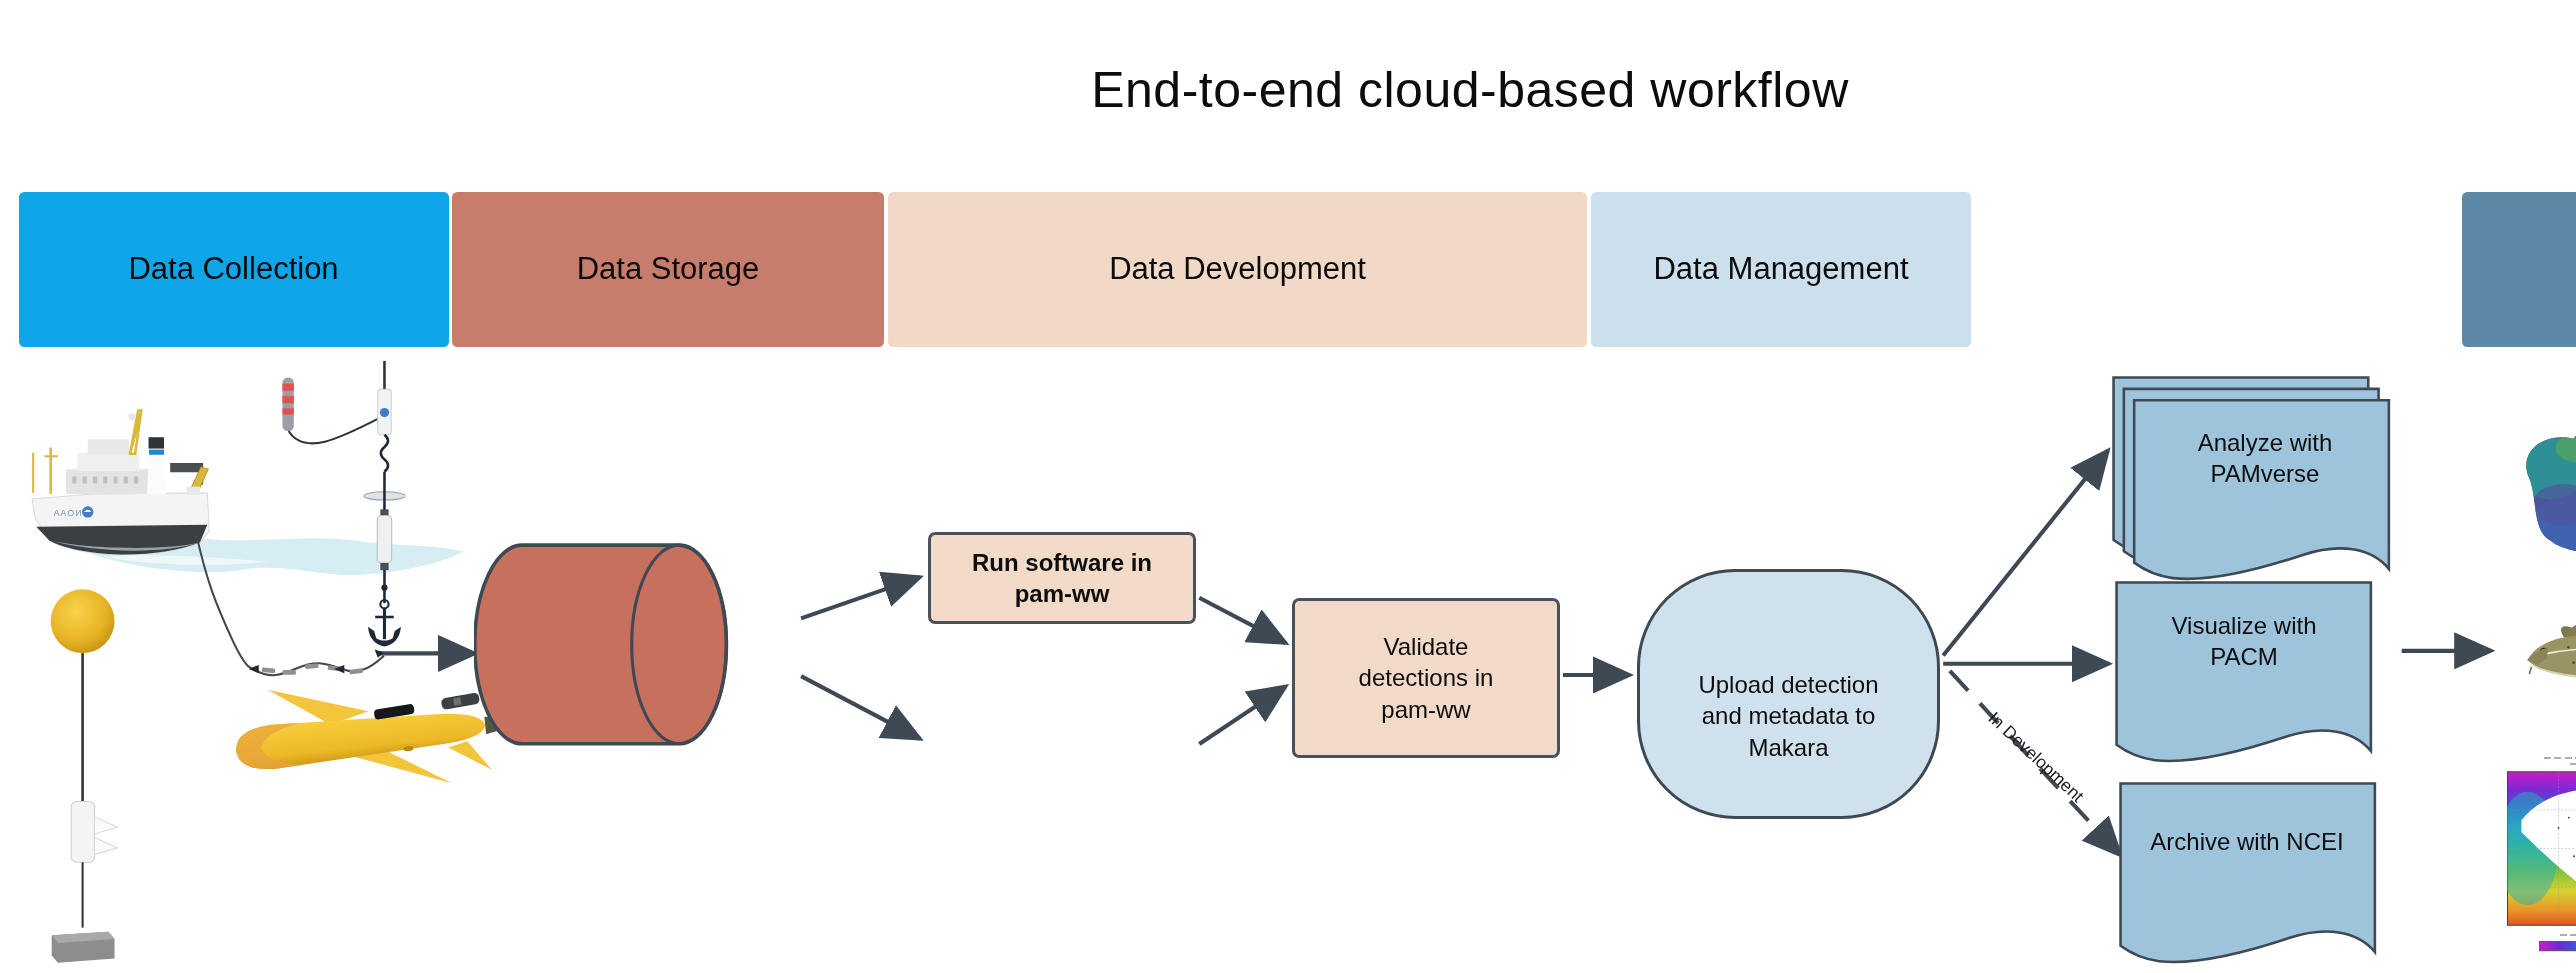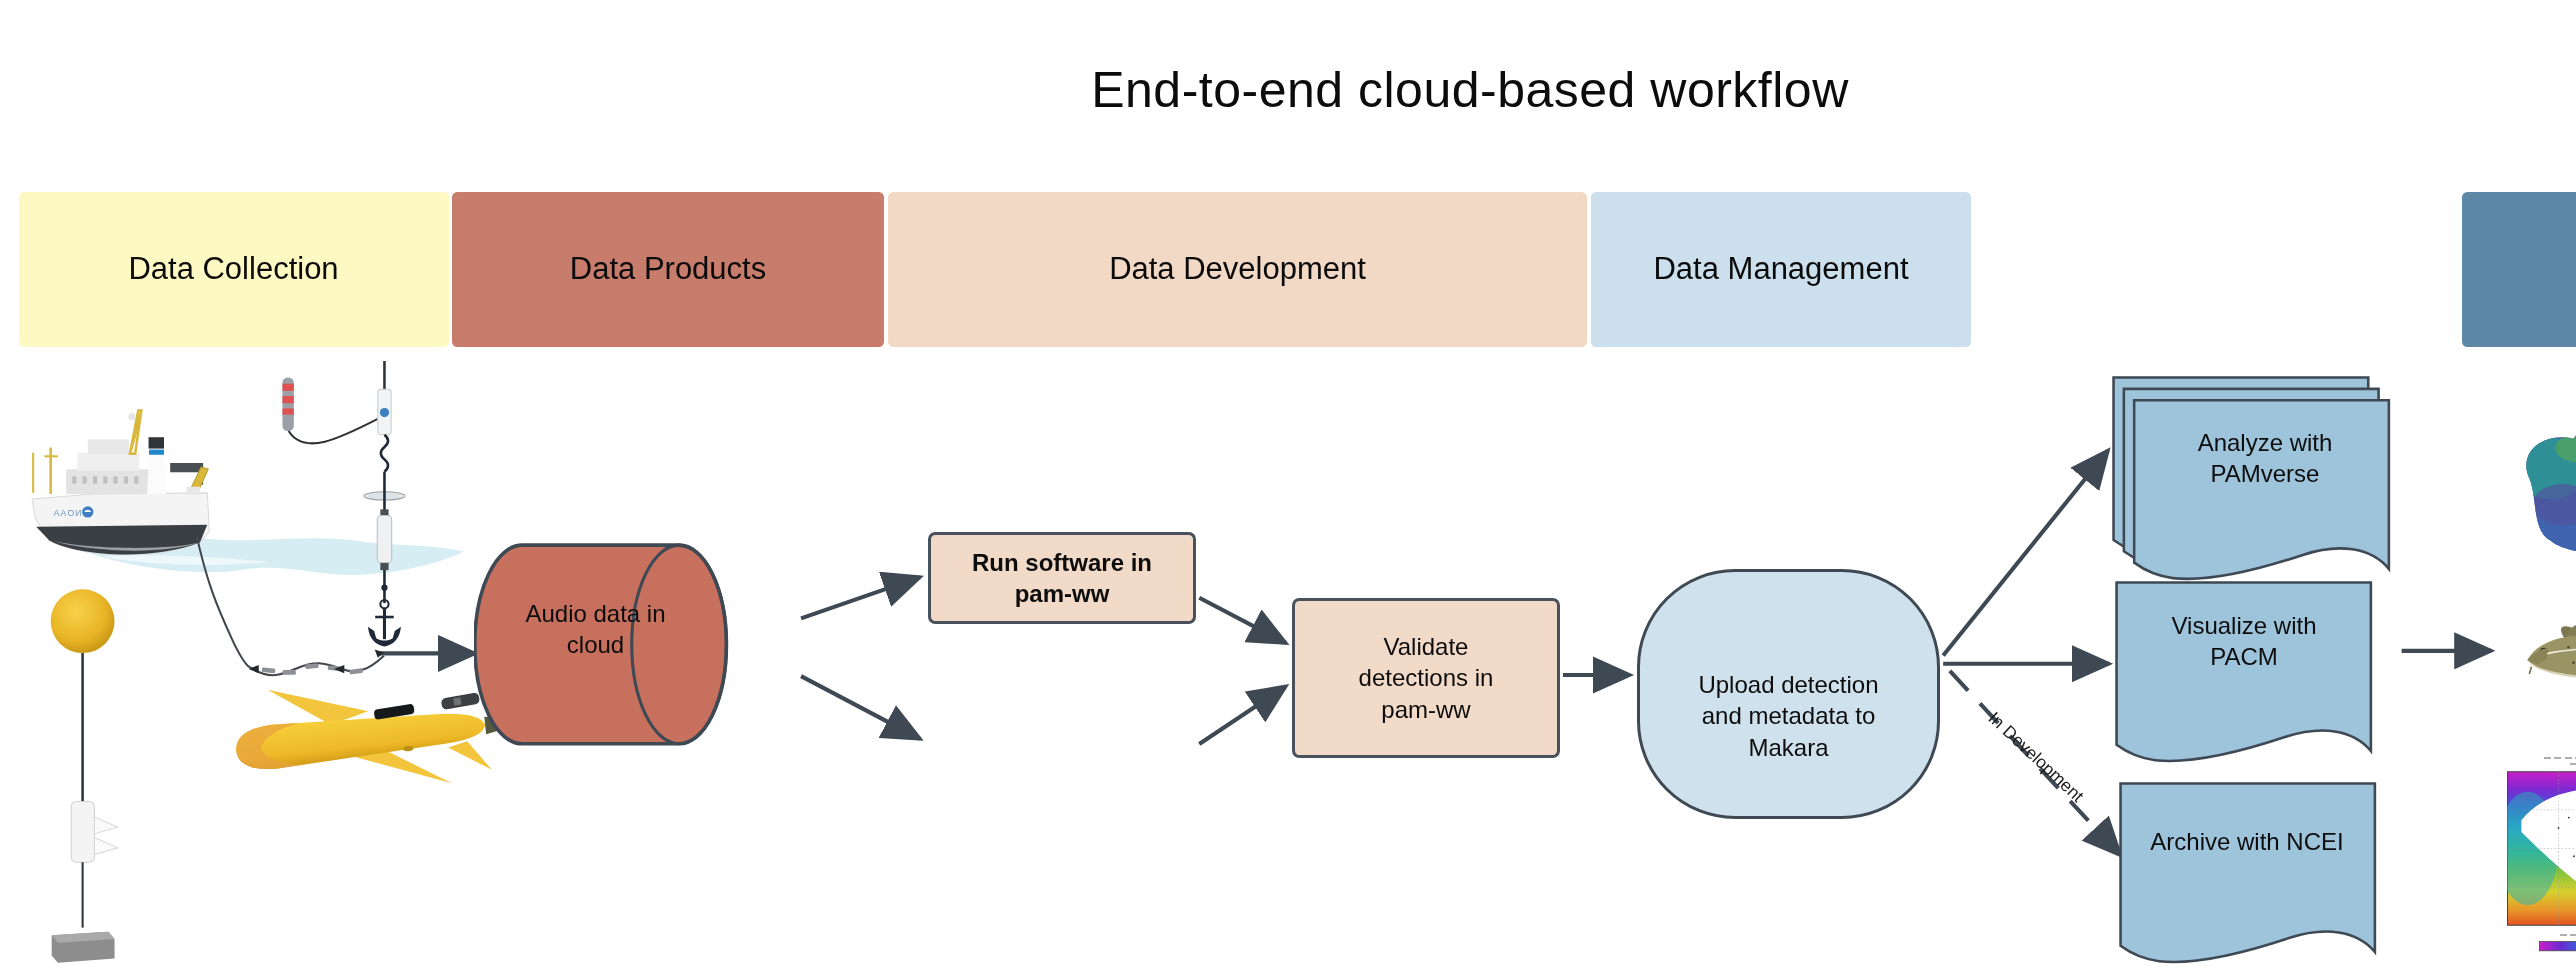--- a/index.html
+++ b/index.html
@@ -20,25 +20,25 @@
   .w13-title{font-size:14px;font-weight:700;color:#111;}
   .blurline{background:repeating-linear-gradient(90deg,#9a9a9a 0 7.2px,transparent 7.2px 10.3px);height:2.1px;opacity:.8;}
 </style>
 </head>
 <body>
 
 <div id="canvas">
 
   <div class="abs" id="page-title">End-to-end cloud-based workflow</div>
 
-  <div class="stage abs" style="left: 18.5px; width: 430px; background-color: #fef9c3;">
+  <div class="stage abs" style="left: 18.5px; width: 430px; background-color: #0ea5e9;">
       <div class="lbl">Data Collection</div>
     </div>
   <div class="stage abs" style="left: 452px; width: 432px; background-color: rgb(200, 124, 107);">
-      <div class="lbl">Data Products</div>
+      <div class="lbl">Data Storage</div>
     </div>
   <div class="stage abs" style="left: 888px; width: 699px; background-color: rgb(242, 217, 197);">
       <div class="lbl">Data Development</div>
     </div>
   <div class="stage abs" style="left: 1591px; width: 380px; background-color: rgb(203, 223, 236);">
       <div class="lbl">Data Management</div>
     </div>
   <div class="stage abs" style="left: 2462px; width: 459px; background-color: rgb(94, 137, 166);">
       <div class="lbl" style="width:247px;">Management Applications</div>
     </div>
@@ -178,21 +178,20 @@
       <rect x="428" y="-2" width="74" height="22" rx="9" fill="#3c4043" transform="rotate(-4 465 9)"></rect>
       <rect x="452" y="2" width="14" height="14" fill="#6d7175" transform="rotate(-4 459 9)"></rect>
       <ellipse cx="355" cy="90" rx="10" ry="5" fill="#b98d12"></ellipse>
     </g>
   </svg>
 
   <svg class="abs" style="left:474px;top:541px;" width="335" height="211" viewBox="0 0 650 410">
     <path d="M165,8 H470 A92,193 0 0 1 470,394 H165 A92,193 0 0 1 165,8 Z" fill="#C7705E" stroke="#3E4954" stroke-width="7" transform="translate(-72,0)"></path>
     <ellipse cx="398" cy="201" rx="92" ry="193" fill="none" stroke="#3E4954" stroke-width="6"></ellipse>
   </svg>
-  <div class="abs nlbl" style="left:495px;top:598px;width:201px;">Audio data in cloud</div>
 
   <div class="abs pnode" style="left:928px;top:532px;width:268px;height:92px;font-weight:bold;">
     <div class="lbl" style="width:206px;">Run software in pam-ww</div>
   </div>
   <div class="abs pnode" style="left:1292px;top:598px;width:268px;height:160px;">
     <div class="lbl" style="width:165px;">Validate detections in pam-ww</div>
   </div>
 
   <div class="abs" id="node-makara" style="left:1637px;top:569px;width:303px;height:250px;">
     <div class="nlbl" style="width:196px;margin-top:44px;">Upload detection and metadata to Makara</div>

